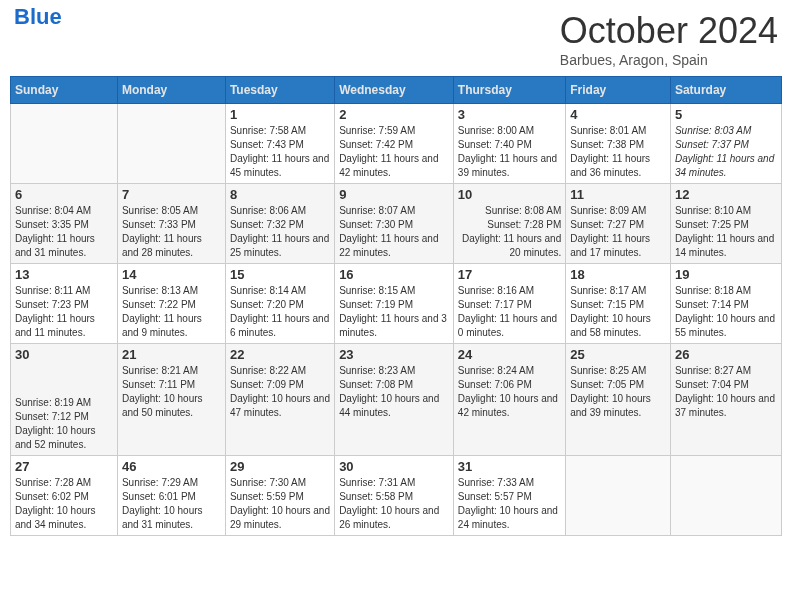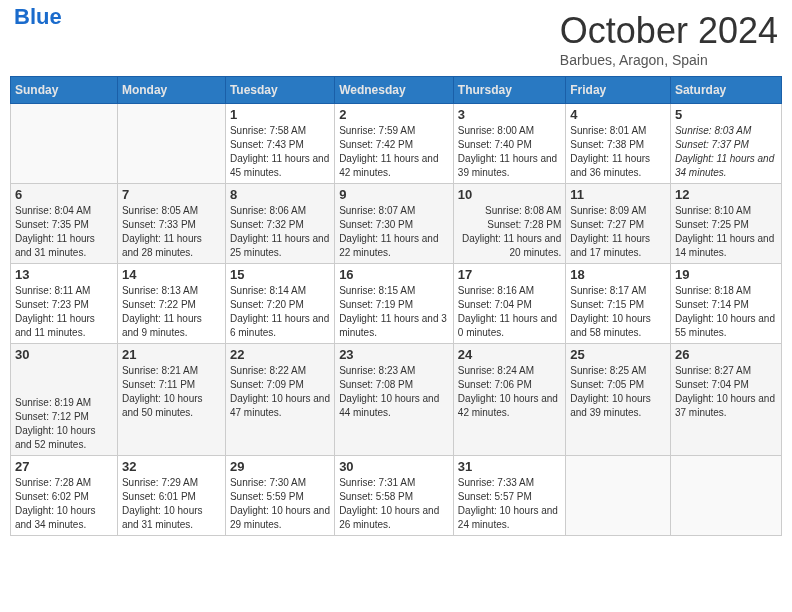--- a/index.html
+++ b/index.html
@@ -143,21 +143,21 @@
           <span class="day-number">5</span>
           <div class="cell-info" style="white-space: pre-line; font-style: italic;">Sunrise: 8:03 AM
 Sunset: 7:37 PM
 Daylight: 11 hours and 34 minutes.</div>
         </td>
       </tr>
       <tr>
         <td>
           <span class="day-number">6</span>
           <div class="cell-info" style="white-space: pre-line;">Sunrise: 8:04 AM
-Sunset: 7:35 PM
+Sunset: 3:35 PM
 Daylight: 11 hours and 31 minutes.</div>
         </td>
         <td>
           <span class="day-number">7</span>
           <div class="cell-info" style="white-space: pre-line;">Sunrise: 8:05 AM
 Sunset: 7:33 PM
 Daylight: 11 hours and 28 minutes.</div>
         </td>
         <td>
           <span class="day-number">8</span>
@@ -211,21 +211,21 @@
         </td>
         <td>
           <span class="day-number">16</span>
           <div class="cell-info" style="white-space: pre-line;">Sunrise: 8:15 AM
 Sunset: 7:19 PM
 Daylight: 11 hours and 3 minutes.</div>
         </td>
         <td>
           <span class="day-number">17</span>
           <div class="cell-info" style="white-space: pre-line;">Sunrise: 8:16 AM
-Sunset: 7:04 PM
+Sunset: 7:17 PM
 Daylight: 11 hours and 0 minutes.</div>
         </td>
         <td>
           <span class="day-number">18</span>
           <div class="cell-info" style="white-space: pre-line;">Sunrise: 8:17 AM
 Sunset: 7:15 PM
 Daylight: 10 hours and 58 minutes.</div>
         </td>
         <td>
           <span class="day-number">19</span>
@@ -279,21 +279,21 @@
         </td>
       </tr>
       <tr>
         <td>
           <span class="day-number">27</span>
           <div class="cell-info" style="white-space: pre-line;">Sunrise: 7:28 AM
 Sunset: 6:02 PM
 Daylight: 10 hours and 34 minutes.</div>
         </td>
         <td>
-          <span class="day-number">32</span>
+          <span class="day-number">46</span>
           <div class="cell-info" style="white-space: pre-line;">Sunrise: 7:29 AM
 Sunset: 6:01 PM
 Daylight: 10 hours and 31 minutes.</div>
         </td>
         <td>
           <span class="day-number">29</span>
           <div class="cell-info" style="white-space: pre-line;">Sunrise: 7:30 AM
 Sunset: 5:59 PM
 Daylight: 10 hours and 29 minutes.</div>
         </td>

